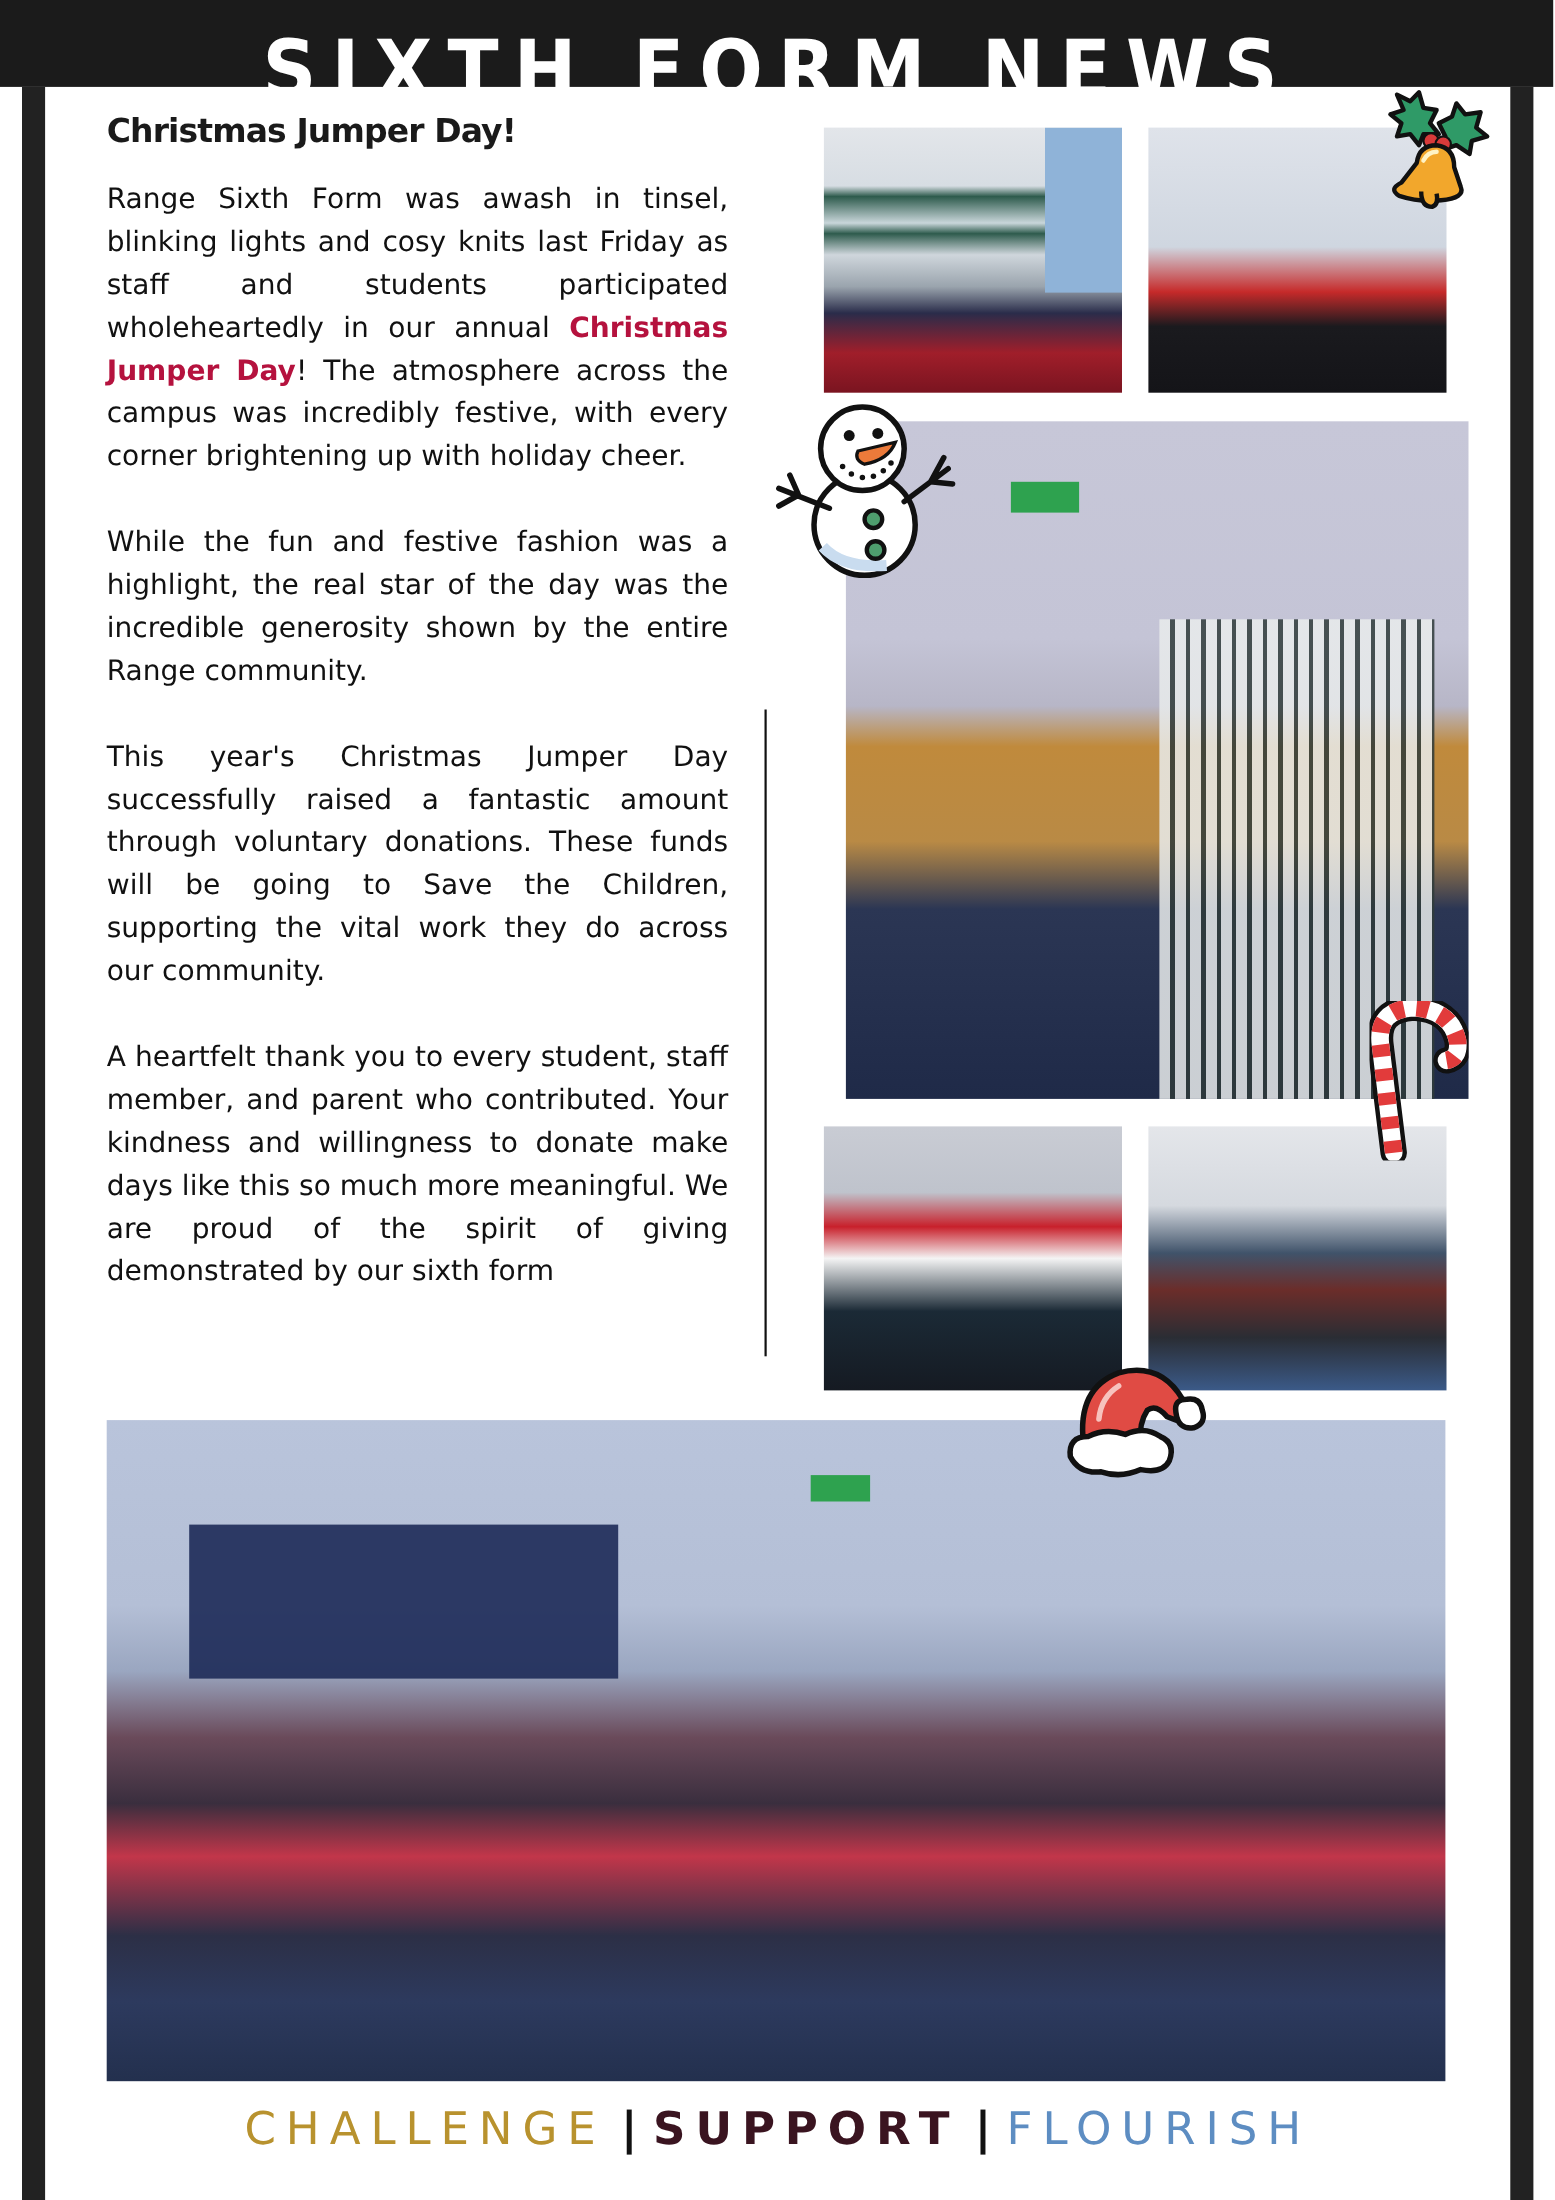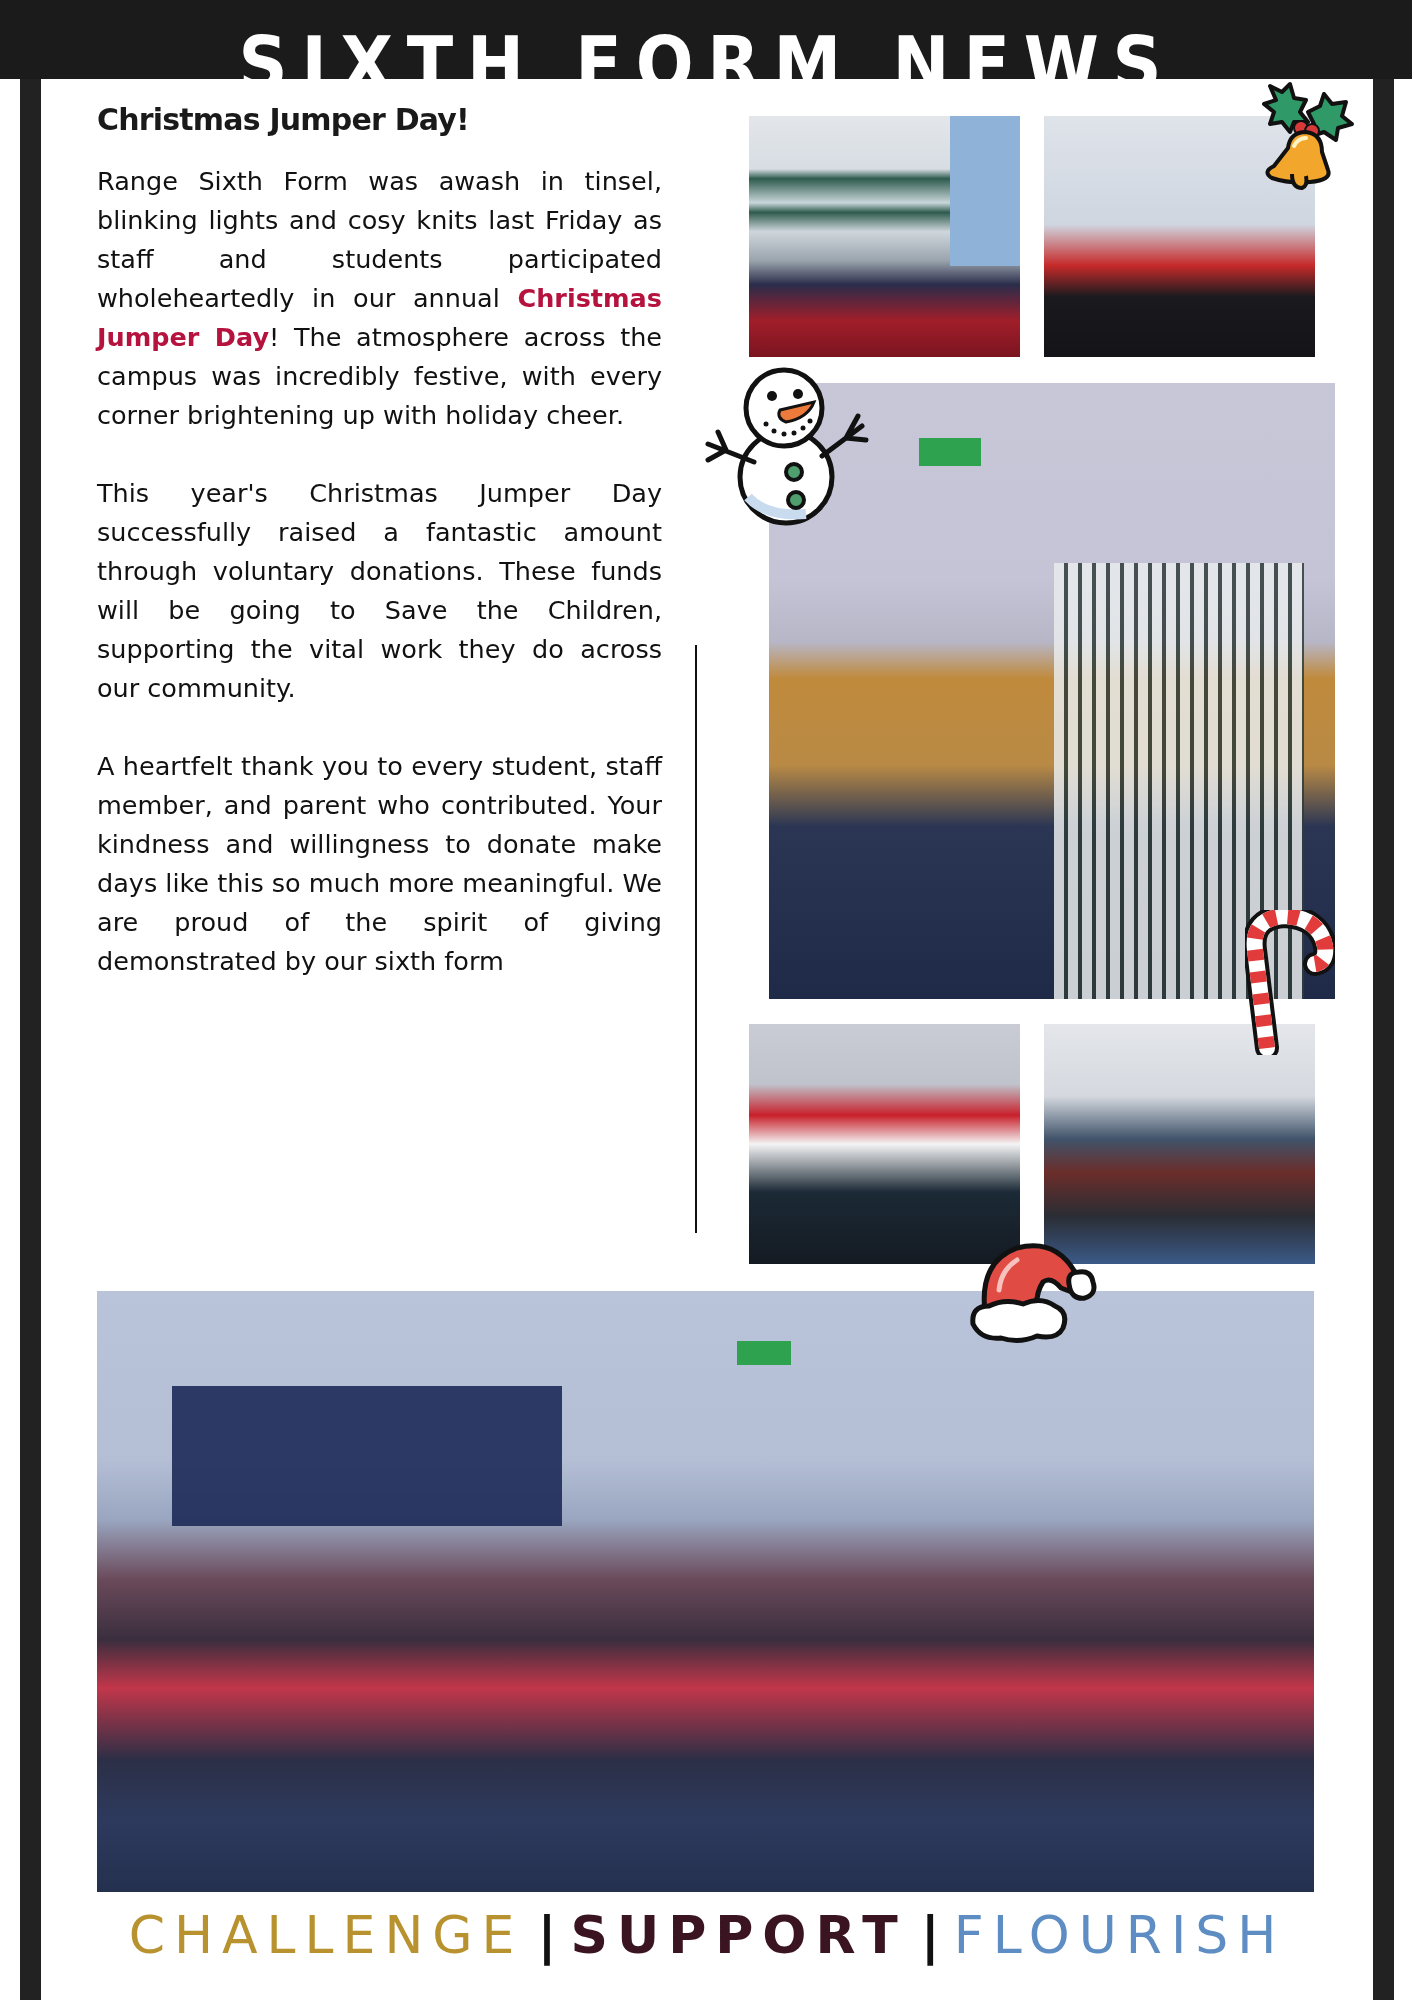--- a/index.html
+++ b/index.html
@@ -43,40 +43,41 @@
           background:#1d2a58; opacity:0.9; }
   .ph-group::after { content:""; position:absolute; left:640px; top:50px; width:54px; height:24px; background:#2ea24f; }
   .photo-label { position:absolute; left:8px; bottom:6px; font-size:11px; color:rgba(255,255,255,0.0); }
 
   .deco { position:absolute; }
   .deco-bell { left:1250px; top:78px; width:110px; height:120px; }
   .deco-snowman { left:696px; top:352px; width:180px; height:180px; }
   .deco-cane { left:1245px; top:910px; width:90px; height:145px; }
   .deco-hat { left:965px; top:1232px; width:135px; height:115px; }
 
-  .tagline { position:absolute; left:0; top:1900px; width:1414px; text-align:center; font-size:52px; line-height:70px;
+  .tagline { position:absolute; left:0; top:1900px; width:1414px; text-align:center; font-size:41px; line-height:70px;
              font-family:"DejaVu Sans", sans-serif; white-space:nowrap; }
   .tag-challenge { color:#b8922e; letter-spacing:9px; font-weight:normal; }
   .tag-sep { color:#111; font-weight:bold; margin:0 14px; }
   .tag-support { color:#3a1420; font-weight:bold; letter-spacing:9px; }
   .tag-flourish { color:#5d8dc2; letter-spacing:9px; font-weight:normal; }
 </style>
 </head>
 <body>
 
 <div class="header-band">
   <div class="header-title">SIXTH FORM NEWS</div>
 </div>
 <div class="frame-left"></div>
 <div class="frame-right"></div>
 
 <h1 class="headline">Christmas Jumper Day!</h1>
 
 <div class="article">
   <p><span>Range Sixth Form was awash in tinsel, blinking lights and cosy knits last Friday as staff and students participated wholeheartedly in our annual </span><span class="hl">Christmas Jumper Day</span><span>! The atmosphere across the campus was incredibly festive, with every corner brightening up with holiday cheer.</span></p>
+  <p>While the fun and festive fashion was a highlight, the real star of the day was the incredible generosity shown by the entire Range community.</p>
   <p>This year's Christmas Jumper Day successfully raised a fantastic amount through voluntary donations. These funds will be going to Save the Children, supporting the vital work they do across our community.</p>
   <p class="last">A heartfelt thank you to every student, staff member, and parent who contributed. Your kindness and willingness to donate make days like this so much more meaningful. We are proud of the spirit of giving demonstrated by our sixth form</p>
 </div>
 
 <div class="vrule"></div>
 
 <div class="photo ph-1">
     <span class="photo-label">Two staff members in Christmas jumpers</span>
   </div>
 <div class="photo ph-2">

